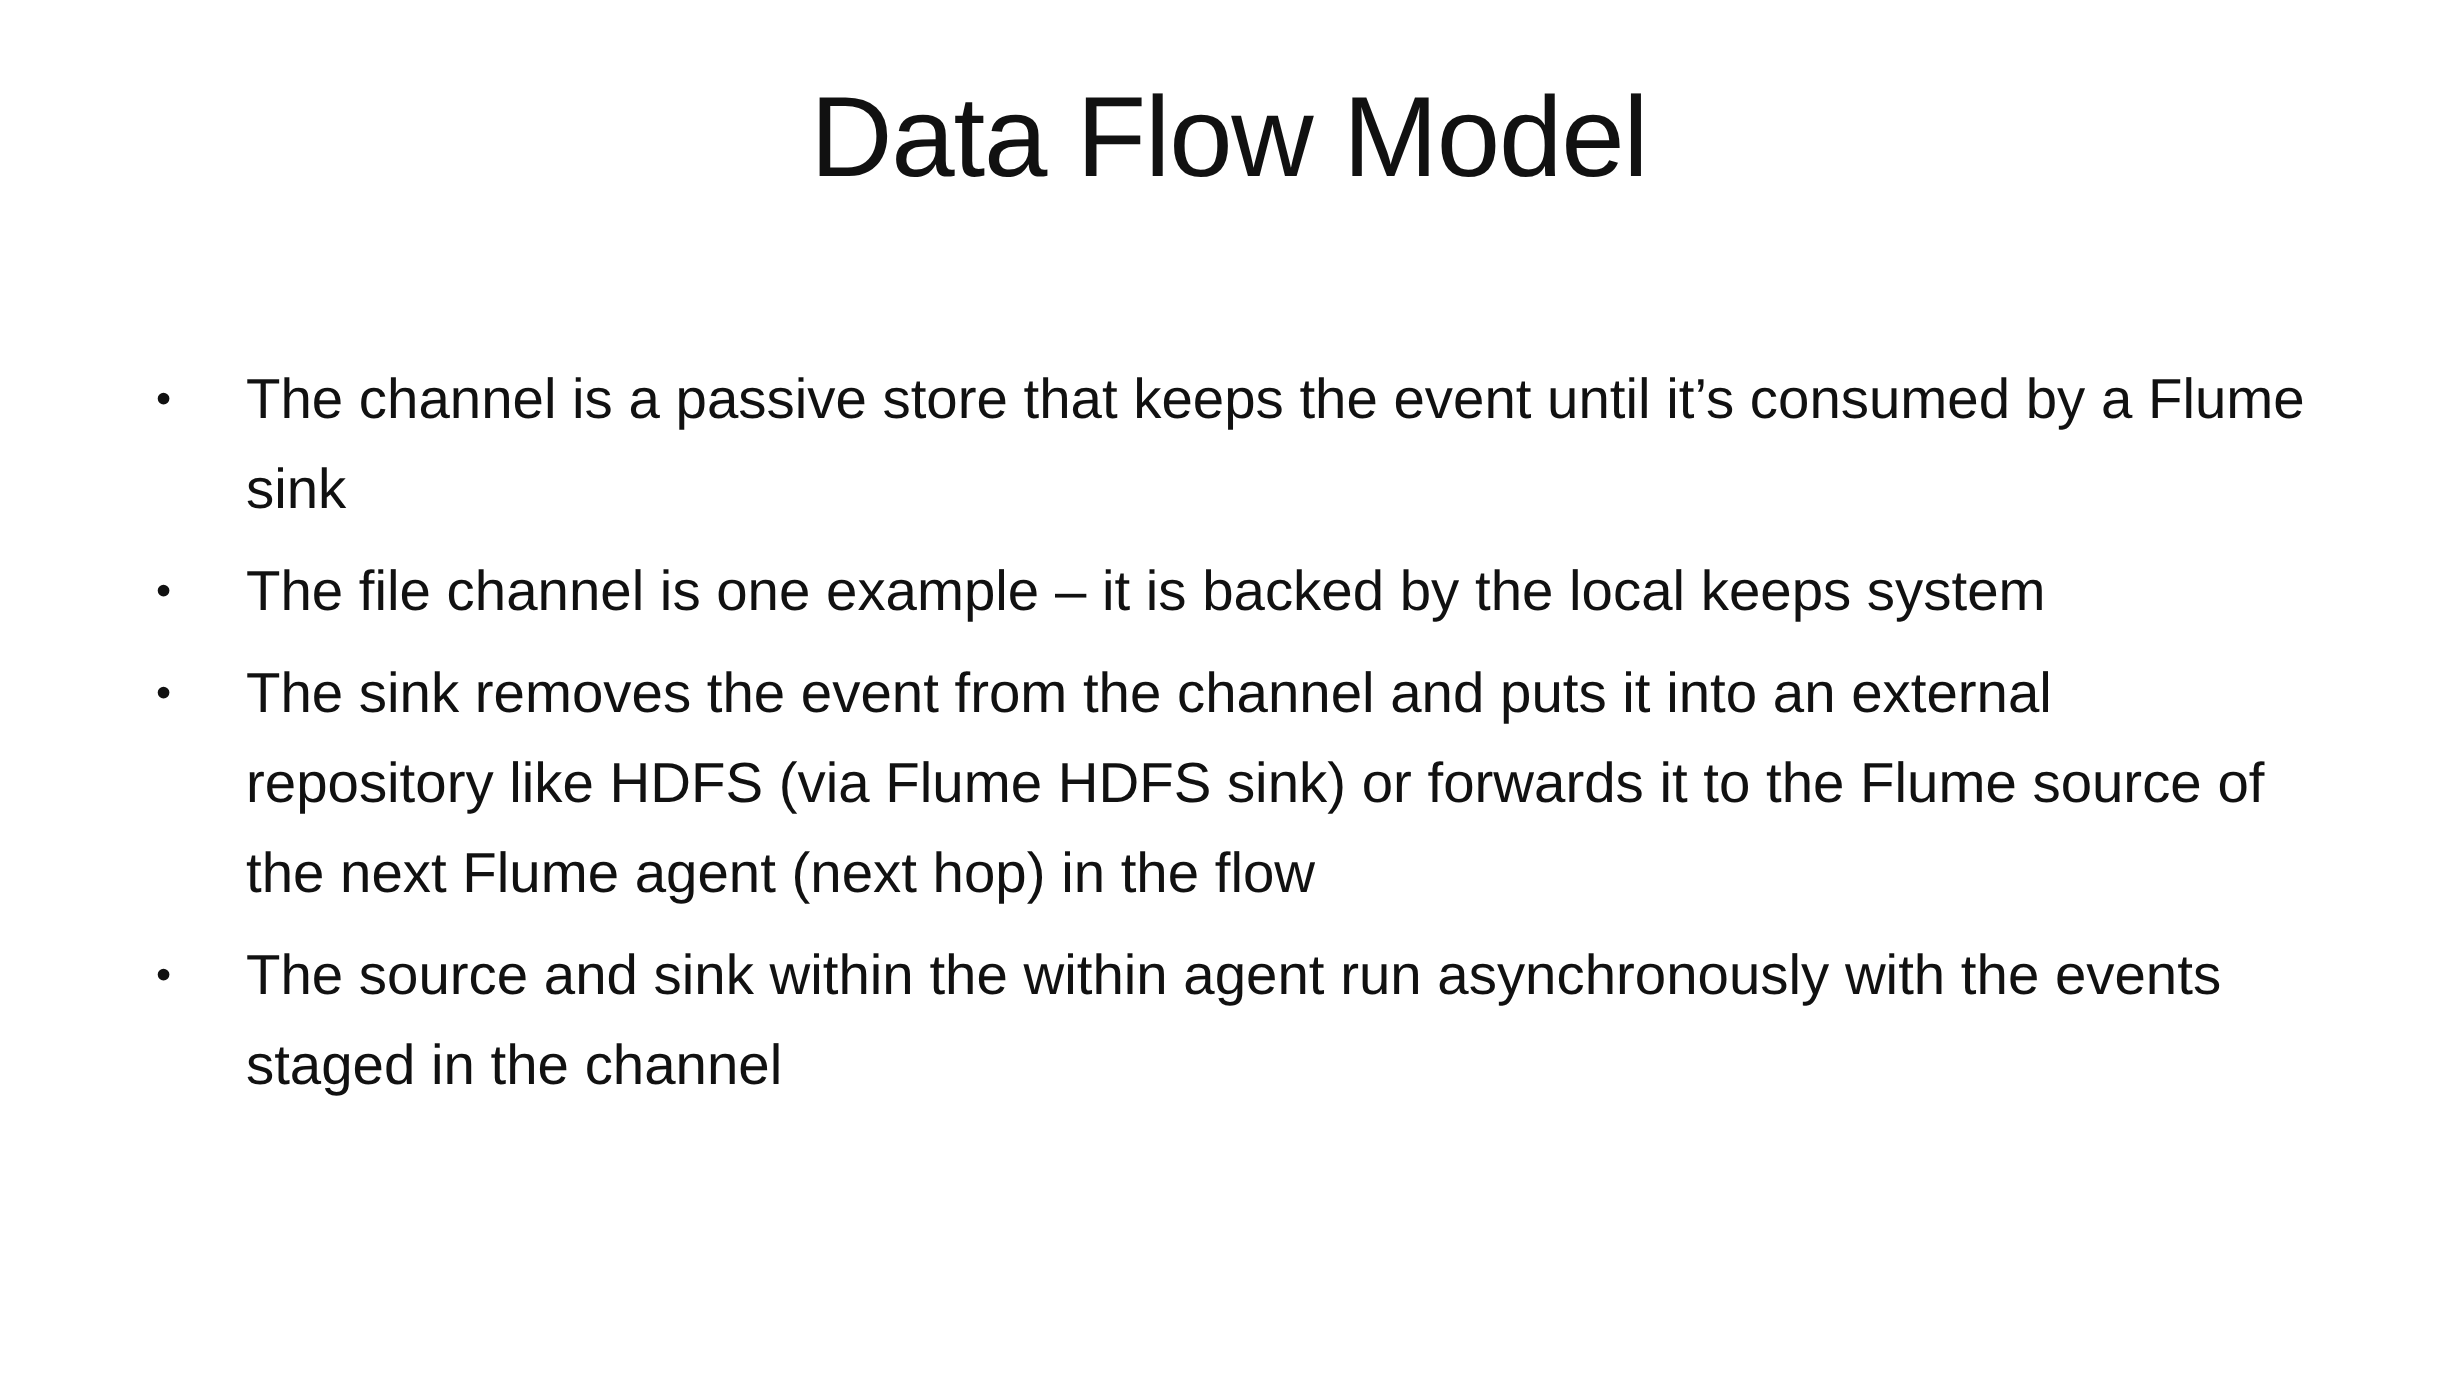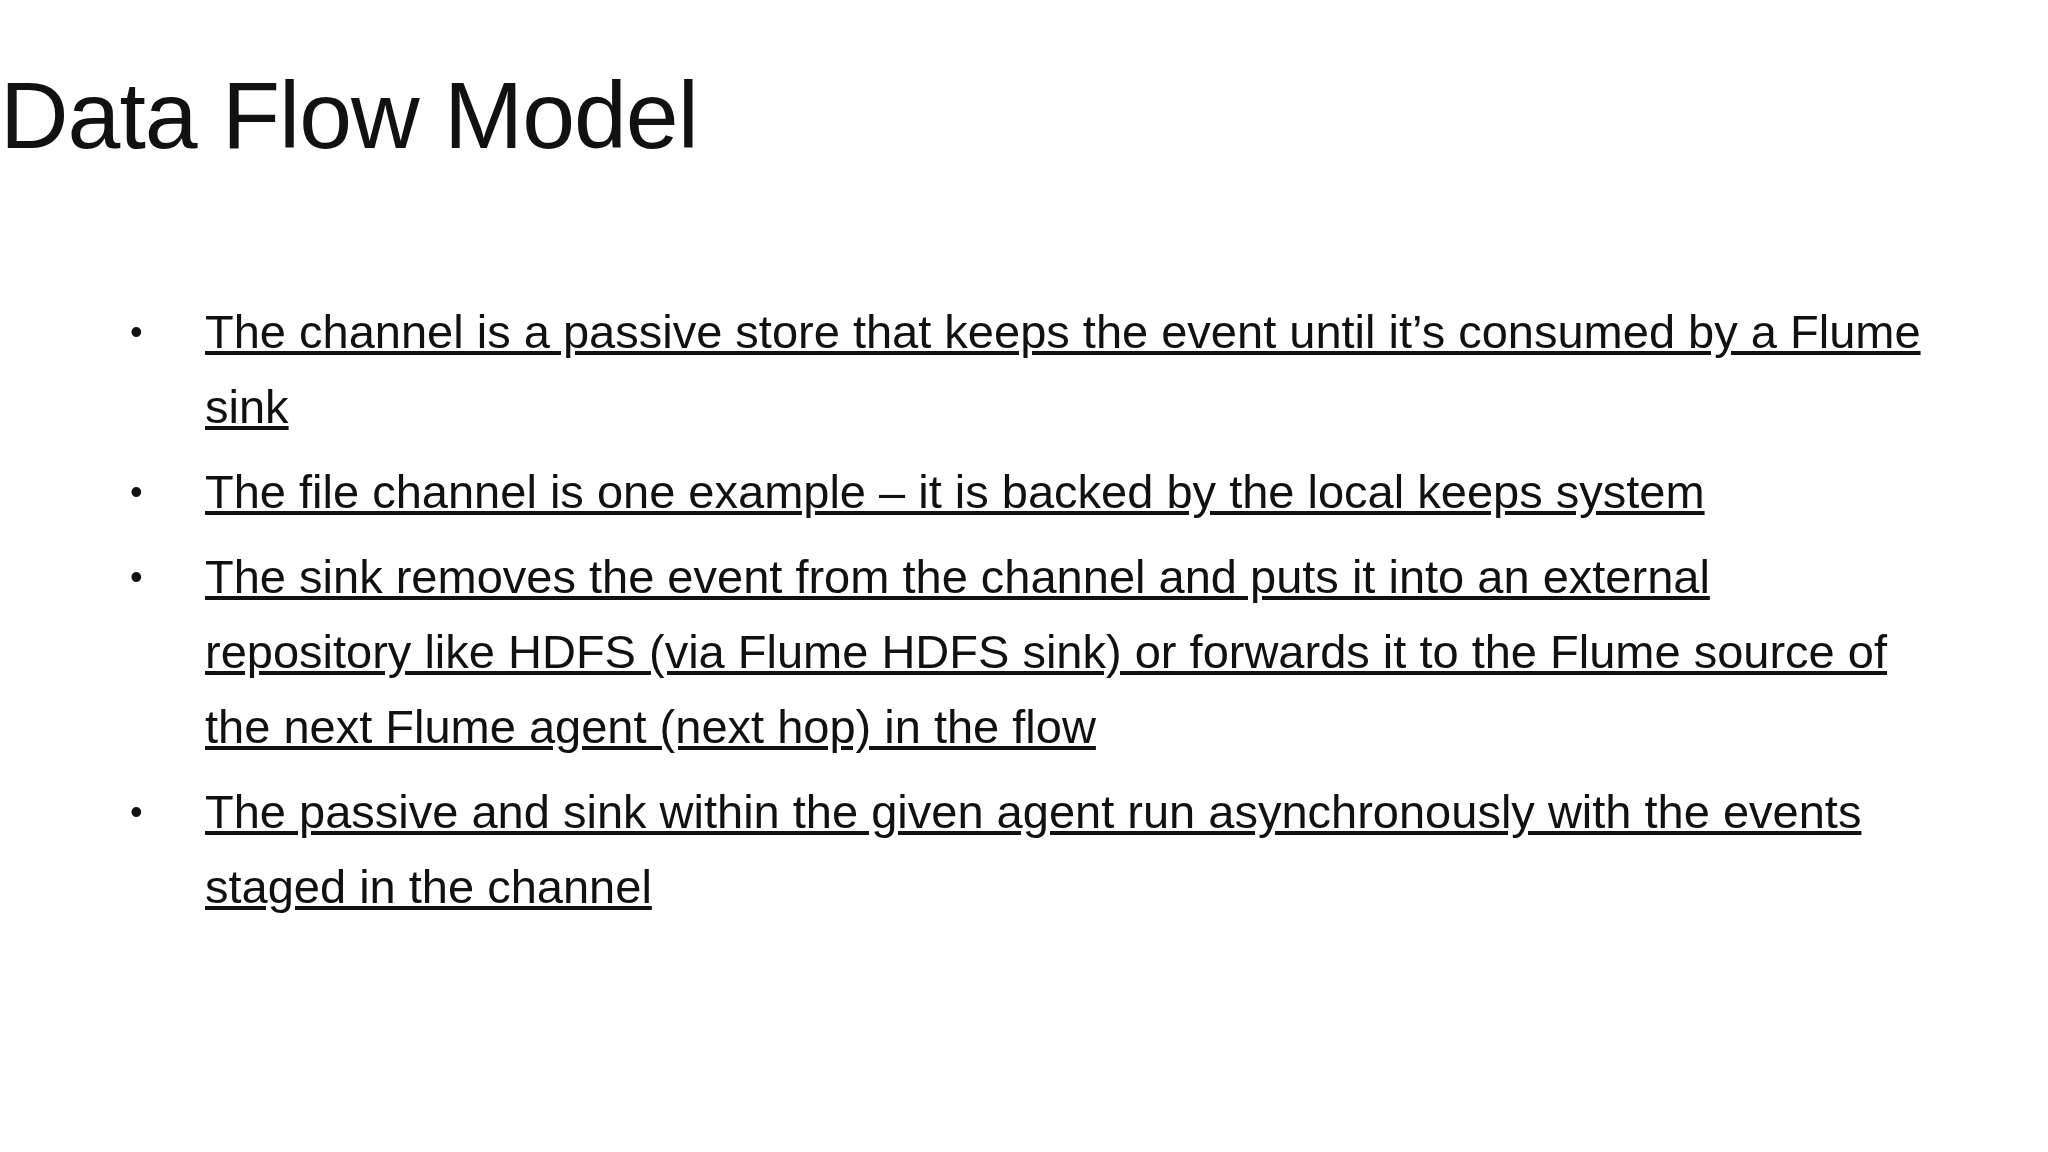--- a/index.html
+++ b/index.html
@@ -15,21 +15,21 @@
     overflow: hidden;
     font-family: "Liberation Sans", sans-serif;
     color: #111111;
   }
   .slide-title {
     position: absolute;
     top: 58px;
     left: 0;
     right: 0;
     margin: 0;
-    text-align: left;
+    text-align: center;
     font-size: 95px;
     line-height: 115px;
     font-weight: 400;
     letter-spacing: -1px;
     color: #111111;
   }
   .bullet-list {
     position: absolute;
     top: 294px;
     left: 130px;
@@ -51,21 +51,20 @@
   .bullet-marker {
     position: absolute;
     left: 0;
     top: 0;
     font-size: 36px;
     line-height: 75px;
     color: #111111;
   }
   .bullet-text {
     display: block;
-    text-decoration: underline;
   }
 </style>
 </head>
 <body>
 
 <div class="slide">
 
   <h1 class="slide-title">Data Flow Model</h1>
 
   <ul class="bullet-list">
@@ -80,18 +79,18 @@
       <span class="bullet-text">The file channel is one example – it is backed by the local keeps system</span>
     </li>
 
     <li class="bullet-item">
       <span class="bullet-marker">•</span>
       <span class="bullet-text">The sink removes the event from the channel and puts it into an external repository like HDFS (via Flume HDFS sink) or forwards it to the Flume source of the next Flume agent (next hop) in the flow</span>
     </li>
 
     <li class="bullet-item">
       <span class="bullet-marker">•</span>
-      <span class="bullet-text">The passive and sink within the given agent run asynchronously with the events staged in the channel</span>
+      <span class="bullet-text">The source and sink within the within agent run asynchronously with the events staged in the channel</span>
     </li>
 
   </ul>
 
 </div>
 
 </body></html>

